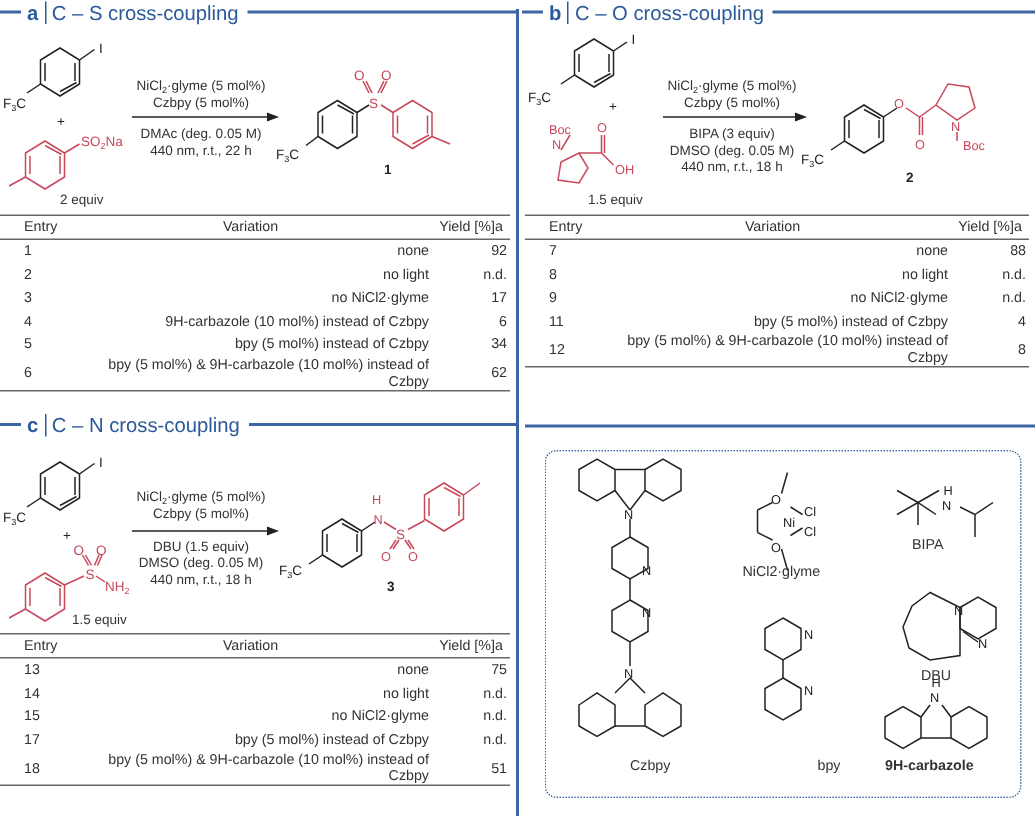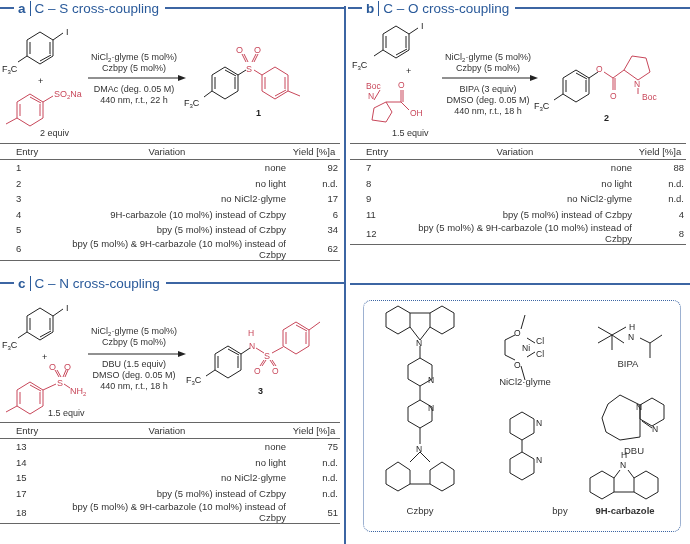--- a/index.html
+++ b/index.html
@@ -14,21 +14,21 @@
   .hline{position:absolute;height:2px;background:#3c65a3;}
   svg{position:absolute;overflow:visible;}
   .rxn text{font-family:"Liberation Sans",sans-serif;}
   table.yt{position:absolute;border-collapse:collapse;font-size:9.5px;color:#333;}
   table.yt th{font-weight:normal;padding:0 2px;height:15px;border-top:1.5px solid #666;border-bottom:1px solid #666;}
   table.yt td{padding:0 2px;height:15.5px;text-align:right;}
   table.yt tr:last-child td{border-bottom:1.5px solid #666;}
   table.yt .c1{text-align:left;padding-left:16px;width:28px;}
   table.yt .c3{width:48px;margin-left:38px;}
   .dash-box{position:absolute;border:1.5px dotted #3c65a3;border-radius:8px;}
-  .lbl{position:absolute;font-size:9.5px;color:#333;text-align:center;white-space:nowrap;}
+  .lbl{position:absolute;font-size:9.5px;color:#333;text-align:left;white-space:nowrap;}
 </style>
 </head>
 <body>
 
 <div class="vline" style="left:344px;top:6px;height:538px;"></div>
 <div class="hline" style="left:128px;top:283px;width:210px;"></div>
 <div class="hline" style="left:350px;top:283px;width:340px;"></div>
 
 <div class="panel" style="left:0;top:0;width:344px;height:280px;">
   <div class="hdr" style="left:0;top:1px;width:344px;">
@@ -450,15 +450,15 @@
     <text x="536" y="426">N</text>
     <text x="536" y="463">N</text>
     <text x="621" y="458">H</text>
     <text x="620" y="468">N</text>
   </g>
 </svg>
 
 <div class="lbl" style="left:495px;top:376px;width:60px;">NiCl2·glyme</div>
 <div class="lbl" style="left:608px;top:358px;width:40px;">BIPA</div>
 <div class="lbl" style="left:614px;top:445px;width:40px;">DBU</div>
-<div class="lbl" style="left:398px;top:505px;width:44px;">Czbpy</div>
+<div class="lbl" style="left:420px;top:505px;width:44px;">Czbpy</div>
 <div class="lbl" style="left:508px;top:505px;width:30px;margin-left:37px;">bpy</div>
 <div class="lbl" style="left:590px;top:505px;width:70px;font-weight:bold;">9H-carbazole</div>
 
 </body></html>

